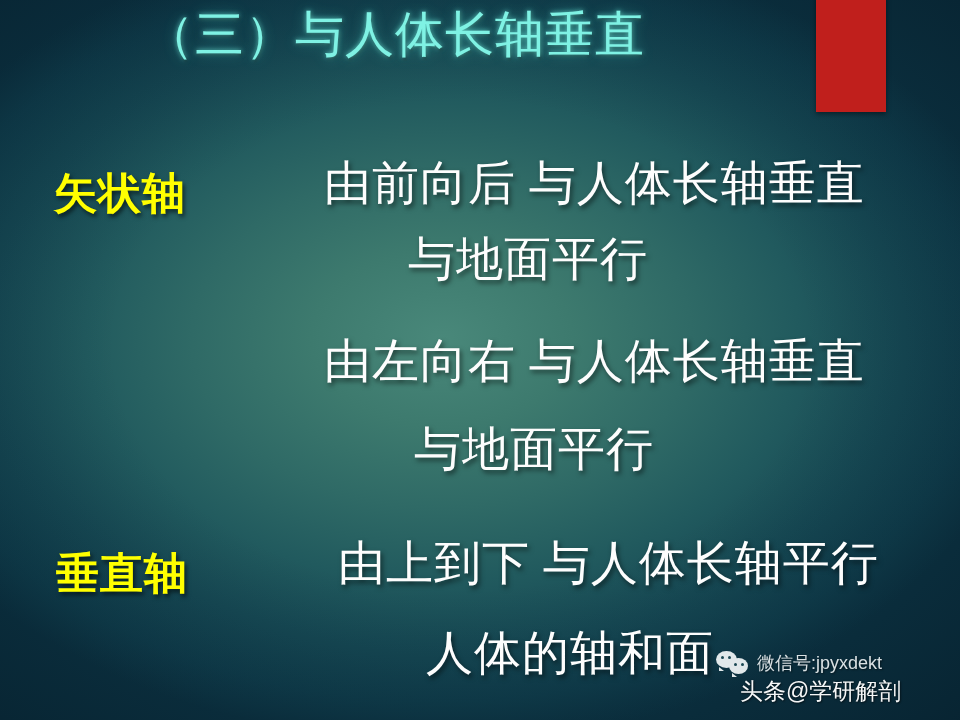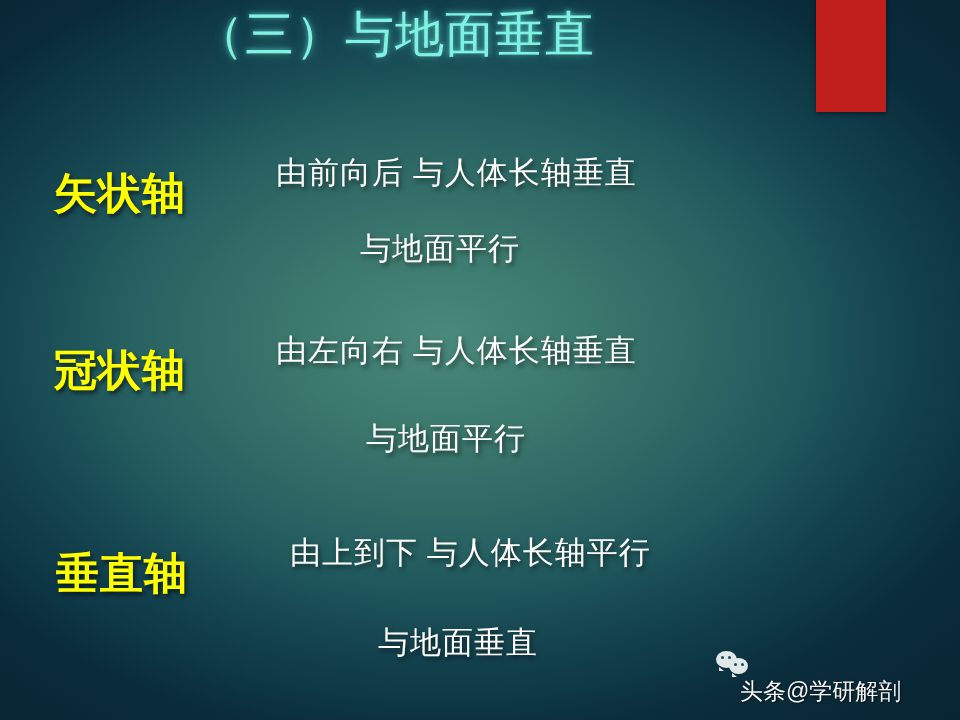--- a/index.html
+++ b/index.html
@@ -83,24 +83,25 @@
     font-weight: bold;
     font-size: 43px;
     letter-spacing: 1px;
     text-shadow: 2px 3px 4px rgba(0,0,0,0.6);
     white-space: nowrap;
   }
 
   .body-line {
     position: absolute;
     color: #fdfdfd;
-    font-size: 31px;
+    font-size: 47px;
     letter-spacing: 1px;
     text-shadow: 2px 3px 5px rgba(0,0,0,0.55);
     white-space: nowrap;
+    margin-left: 48px;
   }
 
   
   .lbl-1 { left: 54px;  top: 165px; }
   .l1a   { left: 276px; top: 152px; }
   .l1b   { left: 360px; top: 228px; }
 
   
   .lbl-2 { left: 54px;  top: 342px; }
   .l2a   { left: 276px; top: 330px; }
@@ -179,41 +180,41 @@
 </style>
 </head>
 <body>
 
 <div id="slide">
 
   <div id="vignette"></div>
 
   <div class="red-block"></div>
 
-  <div class="title">（三）与地面垂直</div>
+  <div class="title">（三）与人体长轴垂直</div>
 
 
   <div class="axis-label lbl-1">矢状轴</div>
   <div class="body-line l1a">由前向后   与人体长轴垂直</div>
   <div class="body-line l1b">与地面平行</div>
 
-  <div class="axis-label lbl-2">冠状轴</div>
   <div class="body-line l2a">由左向右   与人体长轴垂直</div>
   <div class="body-line l2b">与地面平行</div>
 
   <div class="axis-label lbl-3">垂直轴</div>
   <div class="body-line l3a">由上到下   与人体长轴平行</div>
-  <div class="body-line l3b">与地面垂直</div>
+  <div class="body-line l3b">人体的轴和面</div>
 
   <div class="wm-wechat">
     <span class="wechat-glyph">
       <span class="bubble-a"></span>
       <span class="bubble-b"></span>
       <span class="eye a1"></span>
       <span class="eye a2"></span>
       <span class="eye b1"></span>
       <span class="eye b2"></span>
     </span>
+    <span>微信号:jpyxdekt</span>
   </div>
 
   <div class="wm-toutiao">头条@学研解剖</div>
 
 </div>
 
 </body></html>

